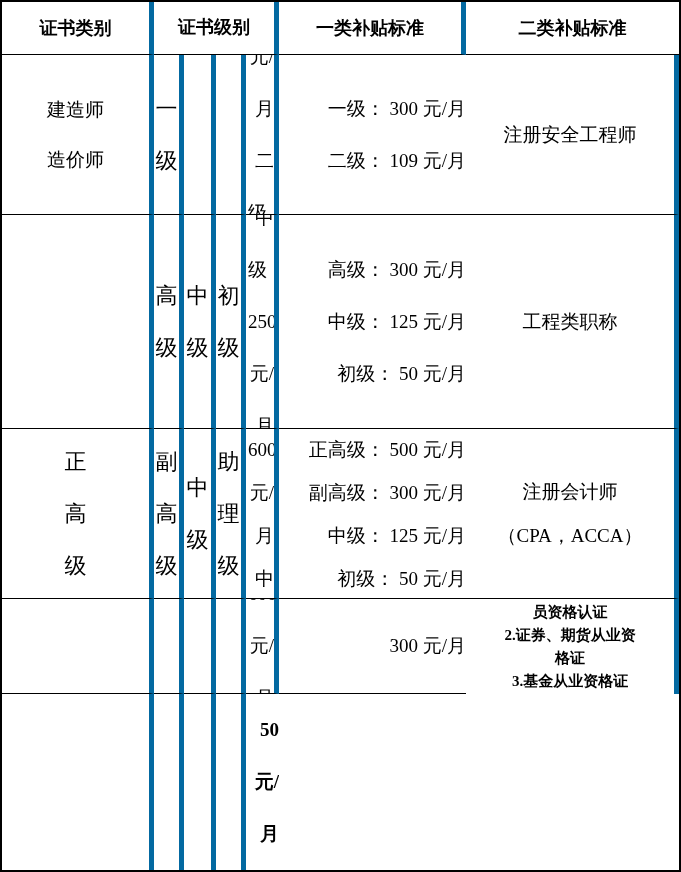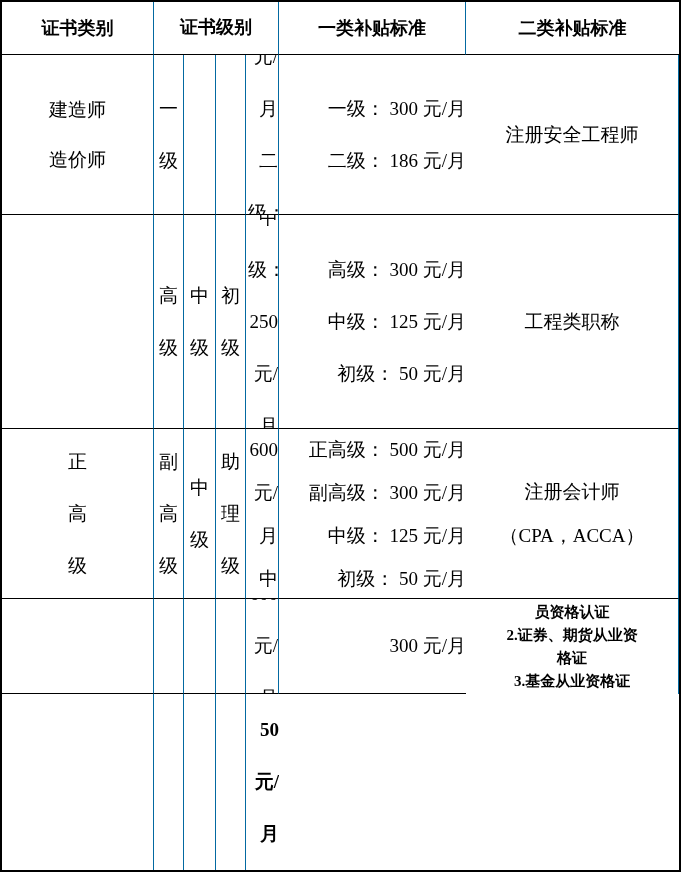--- a/index.html
+++ b/index.html
@@ -11,21 +11,21 @@
   }
   .table {
     width: 681px; height: 872px;
     border: 2px solid #000;
     display: grid;
     grid-template-columns: 152px 30px 32px 30px 33px 187px 213px;
     grid-template-rows: 53px 160px 214px 170px 95px 176px;
     background: #fff;
   }
   .cell {
-    border-right: 1px solid #0369a1;
+    border-right: 5px solid #0369a1;
     border-bottom: 1px solid #000;
     overflow: hidden;
     display: flex;
     flex-direction: column;
     justify-content: center;
     white-space: pre-line;
   }
   .c7 { border-right: none; }
   .bb0 { border-bottom: none; font-weight: bold; }
   .span4 { grid-column: span 4; font-family: Liberation Mono, monospace; }
@@ -44,21 +44,21 @@
   .cat-r4 { line-height: 44px; }
   .cat-r5 { font-size: 15px; line-height: 23px; }
 
   .lvl {
     flex-direction: row;
     align-items: center;
     justify-content: center;
   }
   .vtext {
     width: 22px;
-    font-size: 19px;
+    font-size: 22px;
     line-height: 52px;
     text-align: center;
     word-break: break-all;
     white-space: normal;
   }
   .money {
     font-size: 19px;
     line-height: 52px;
     padding-left: 2px;
     text-align: right;
@@ -76,21 +76,21 @@
   <div class="cell head c7">二类补贴标准</div>
 
   <div class="cell cat">建造师
 造价师</div>
   <div class="cell lvl"><span class="vtext">一级</span></div>
   <div class="cell lvl"><span class="vtext"></span></div>
   <div class="cell lvl"><span class="vtext"></span></div>
   <div class="cell money">一级： 600 元/月
 二级： 250 元/月</div>
   <div class="cell money c7">一级： 300 元/月
-二级： 186 元/月</div>
+二级： 109 元/月</div>
 
   <div class="cell cat">注册安全工程师</div>
   <div class="cell lvl"><span class="vtext"></span></div>
   <div class="cell lvl"><span class="vtext">高级</span></div>
   <div class="cell lvl"><span class="vtext">中级</span></div>
   <div class="cell lvl"><span class="vtext">初级</span></div>
   <div class="cell money">高级： 600 元/月
 中级： 250 元/月
 初级： 100 元/月</div>
   <div class="cell money c7">高级： 300 元/月

